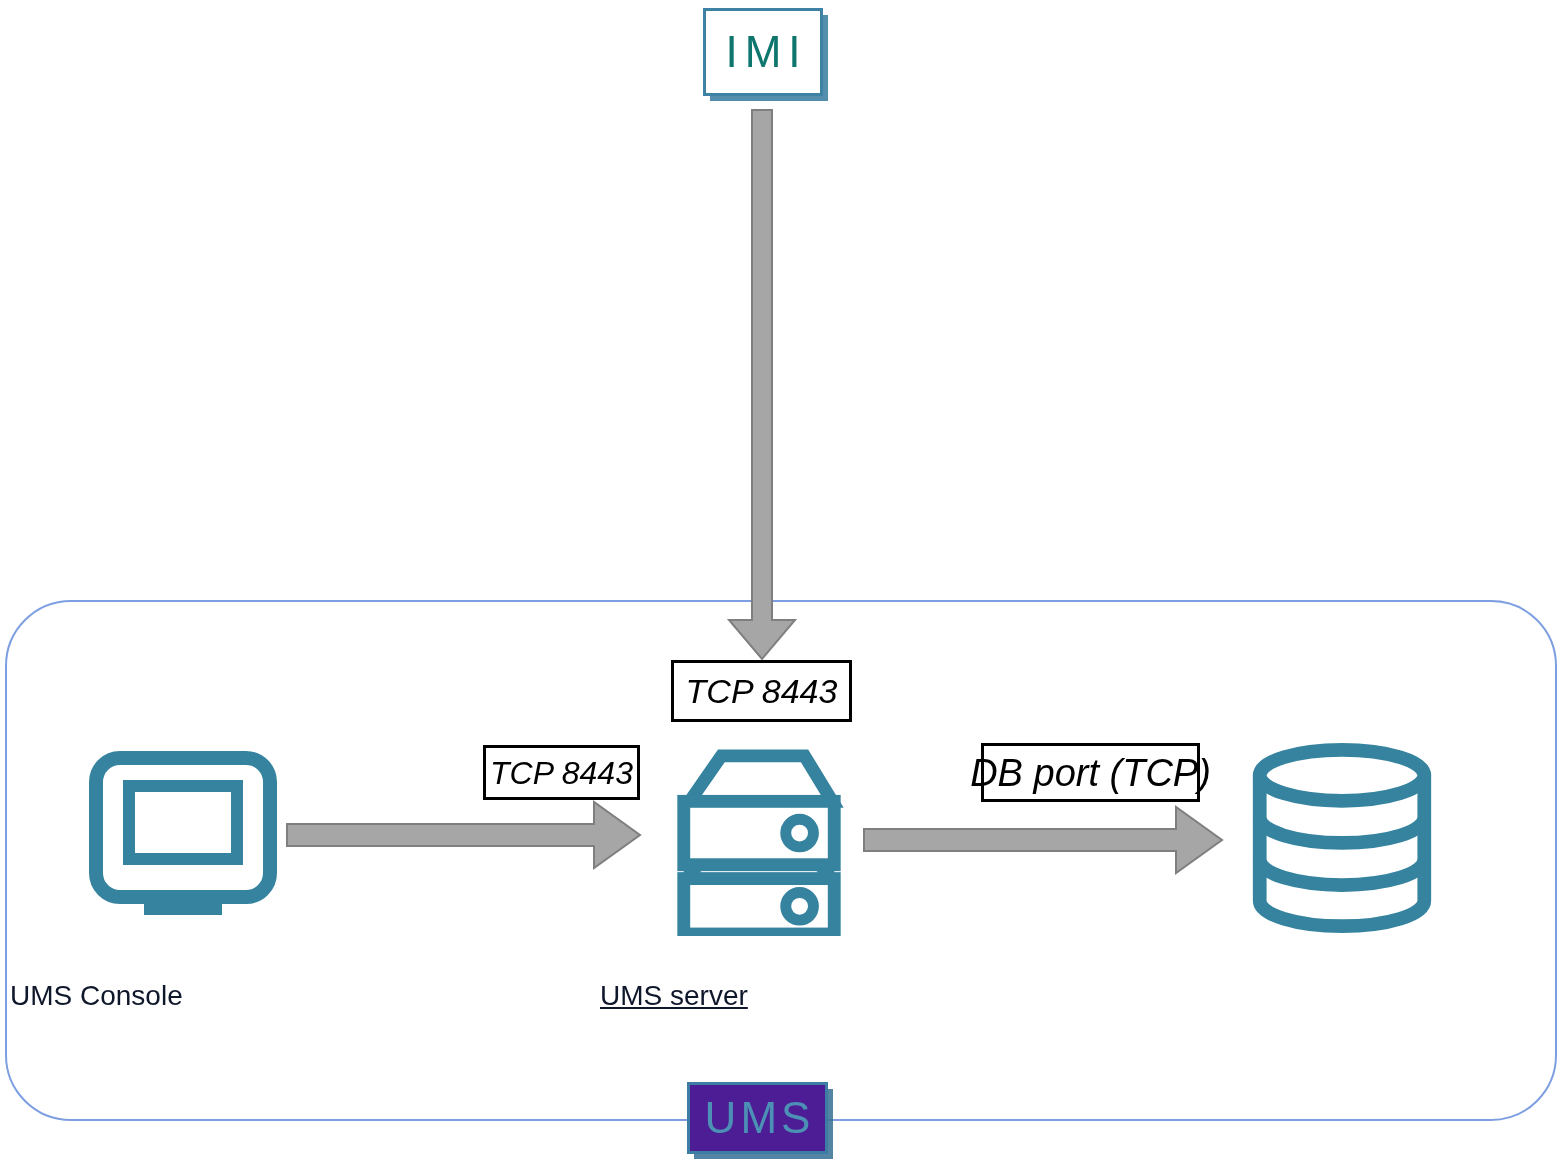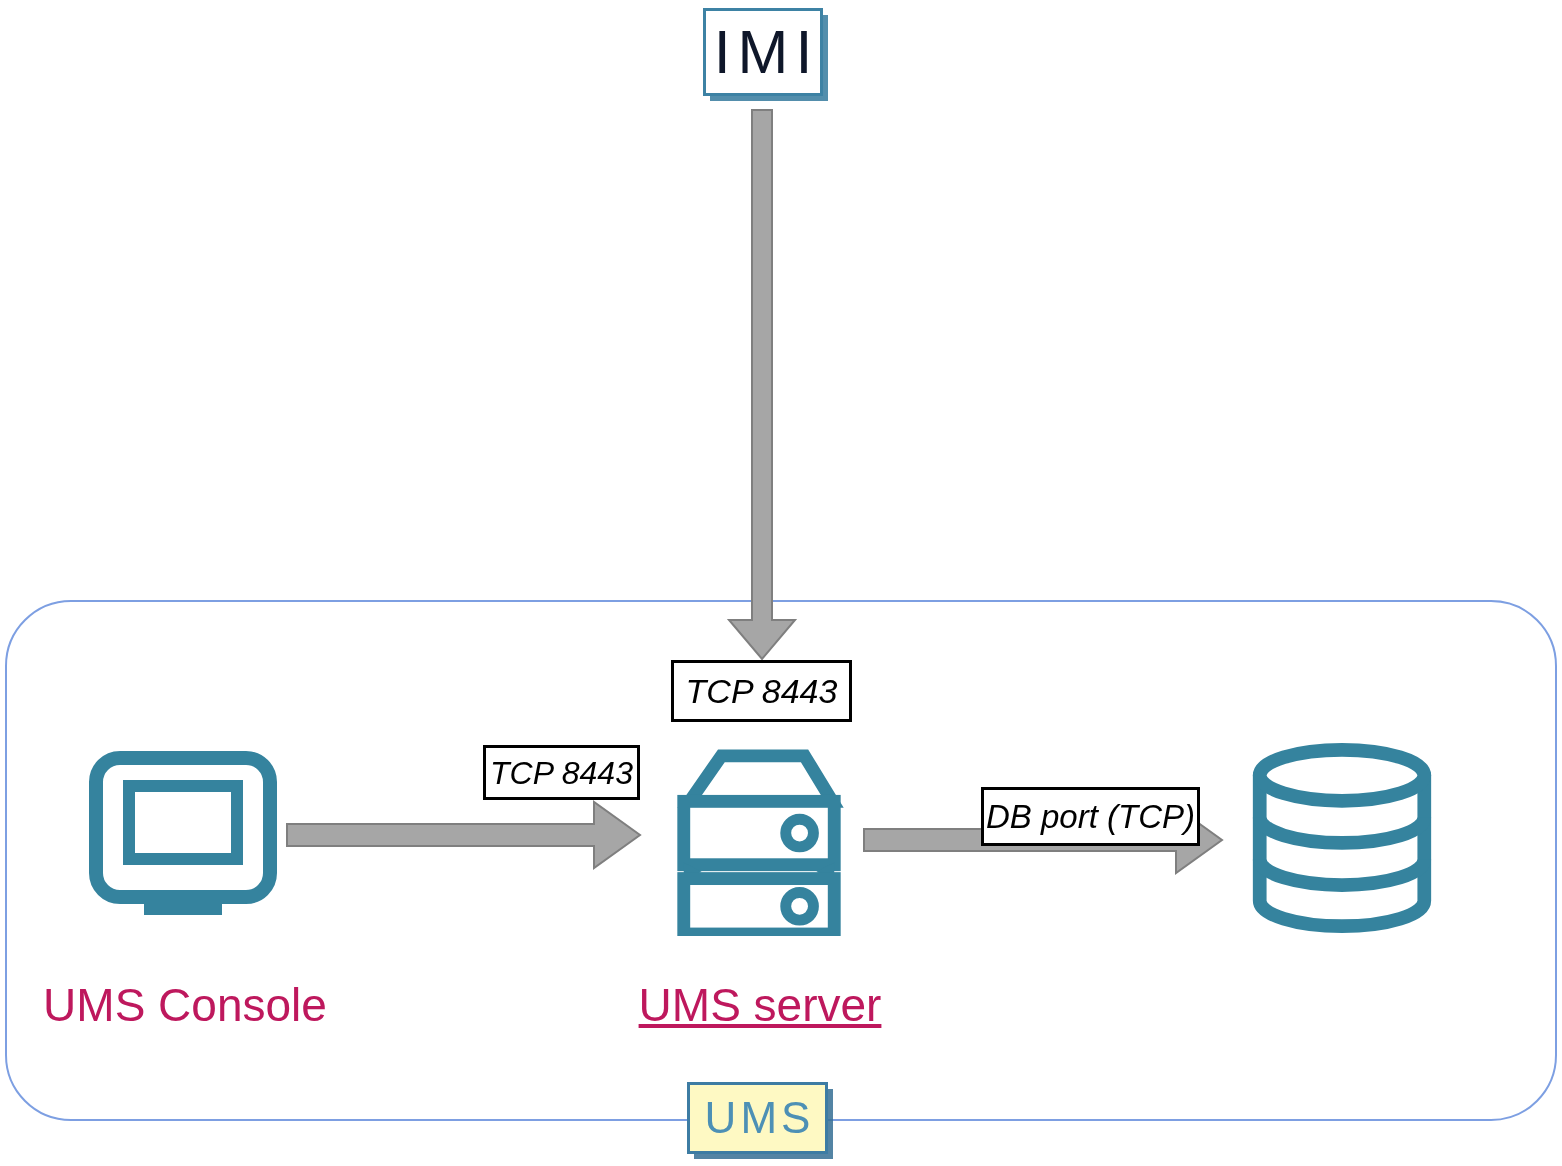--- a/index.html
+++ b/index.html
@@ -46,35 +46,35 @@
     left: 703px; top: 8px;
     width: 120px; height: 88px;
     box-sizing: border-box;
     background: #ffffff;
     border: 3px solid #3D82A4;
     box-shadow: 6px 6px 0 -1px rgba(53, 122, 158, 0.85);
     display: flex; align-items: center; justify-content: center;
     z-index: 2;
   }
   .imi-box .logo-text {
-    font-size: 61px;
+    font-size: 44px;
     font-weight: 300;
     letter-spacing: 7px;
     padding-left: 7px;
-    color: #0f172a;
+    color: #0f766e;
     line-height: 1;
   }
 
   
   .ums-box {
     position: absolute;
     left: 687px; top: 1082px;
     width: 141px; height: 72px;
     box-sizing: border-box;
-    background: #fef9c3;
+    background: #4c1d95;
     border: 3px solid #3D7CA3;
     box-shadow: 6px 6px 0 -1px rgba(53, 111, 148, 0.85);
     display: flex; align-items: center; justify-content: center;
     z-index: 2;
   }
   .ums-box .logo-text {
     font-size: 44px;
     font-weight: 300;
     letter-spacing: 4px;
     padding-left: 4px;
@@ -90,35 +90,34 @@
     border: 3px solid #000000;
     color: #000000;
     display: flex; align-items: center; justify-content: center;
     white-space: nowrap;
     z-index: 2;
     line-height: 1;
     font-style: italic;
   }
   .port-top  { left: 671px; top: 660px; width: 181px; height: 62px; font-size: 34px; }
   .port-left { left: 483px; top: 745px; width: 157px; height: 55px; font-size: 32px; }
-  .port-db   { left: 981px; top: 743px; width: 219px; height: 59px; font-size: 33px; margin-top: 44px; }
+  .port-db   { left: 981px; top: 743px; width: 219px; height: 59px; font-size: 38px; }
 
   
   .node-icon { position: absolute; z-index: 2; color: #35839E; }
   .icon-console { left: 88px;  top: 750px; width: 190px; height: 170px; }
   .icon-server  { left: 660px; top: 738px; width: 198px; height: 198px; }
   .icon-db      { left: 1246px; top: 742px; width: 192px; height: 192px; }
 
   
   .node-label {
     position: absolute;
     top: 982px;
-    font-size: 46px;
-    color: #be185d;
-    text-align: center;
+    font-size: 28px;
+    color: #0f172a;
     z-index: 2;
     line-height: 1;
   }
   .label-console { left: 10px;   width: 350px; }
   .label-server  { left: 600px;  width: 320px; text-decoration: underline; }
   .label-db      { left: 1181px; width: 320px; }
 </style>
 </head>
 <body>
 

